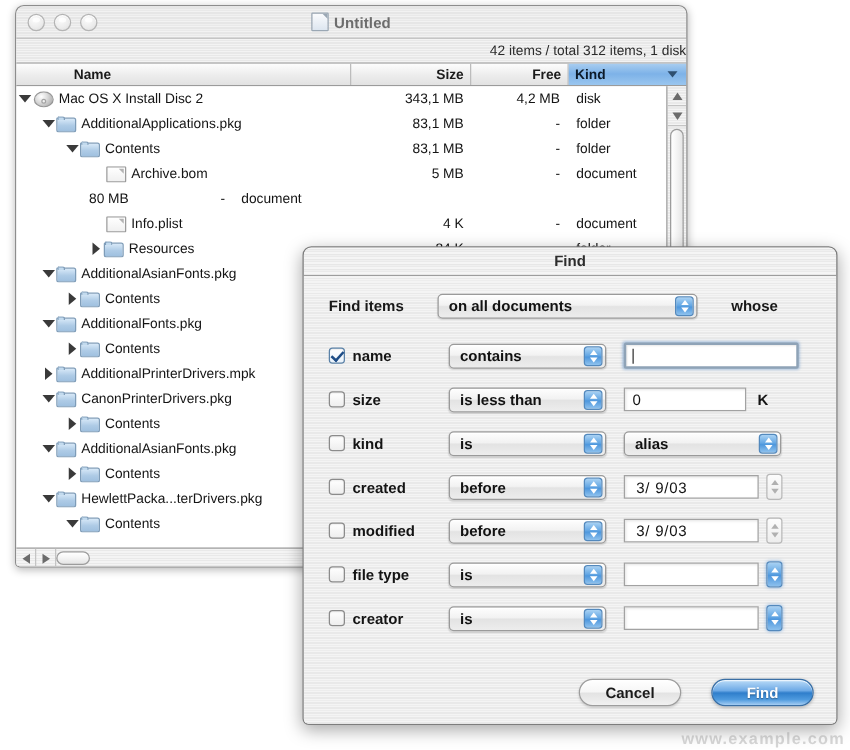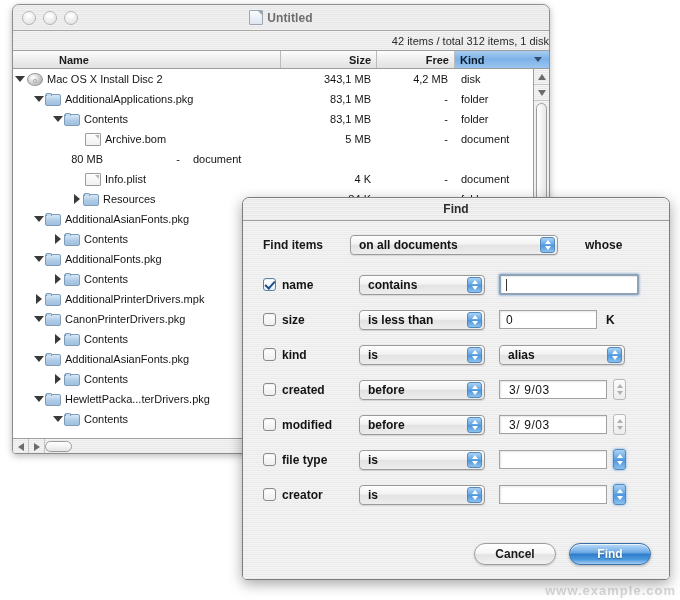--- a/index.html
+++ b/index.html
@@ -596,21 +596,21 @@
   .stepper.blue i.up { border-bottom-color: #ffffff; }
   .stepper.blue i.dn { border-top-color: #ffffff; }
 
   
   #find-buttons {
     position: absolute;
     right: 18px;
     bottom: 14px;
     display: flex;
     align-items: center;
-    gap: 13px;
+    gap: 24px;
   }
   .btn {
     height: 22px;
     min-width: 82px;
     padding: 0 18px;
     border-radius: 11px;
     border: 1px solid #9d9d9d;
     background: linear-gradient(to bottom, #ffffff 0%, #f6f6f6 46%, #e3e3e3 54%, #f1f1f1 100%);
     box-shadow: inset 0 1px 0 #ffffff, 0 1px 2px rgba(0,0,0,0.18);
     display: flex;

